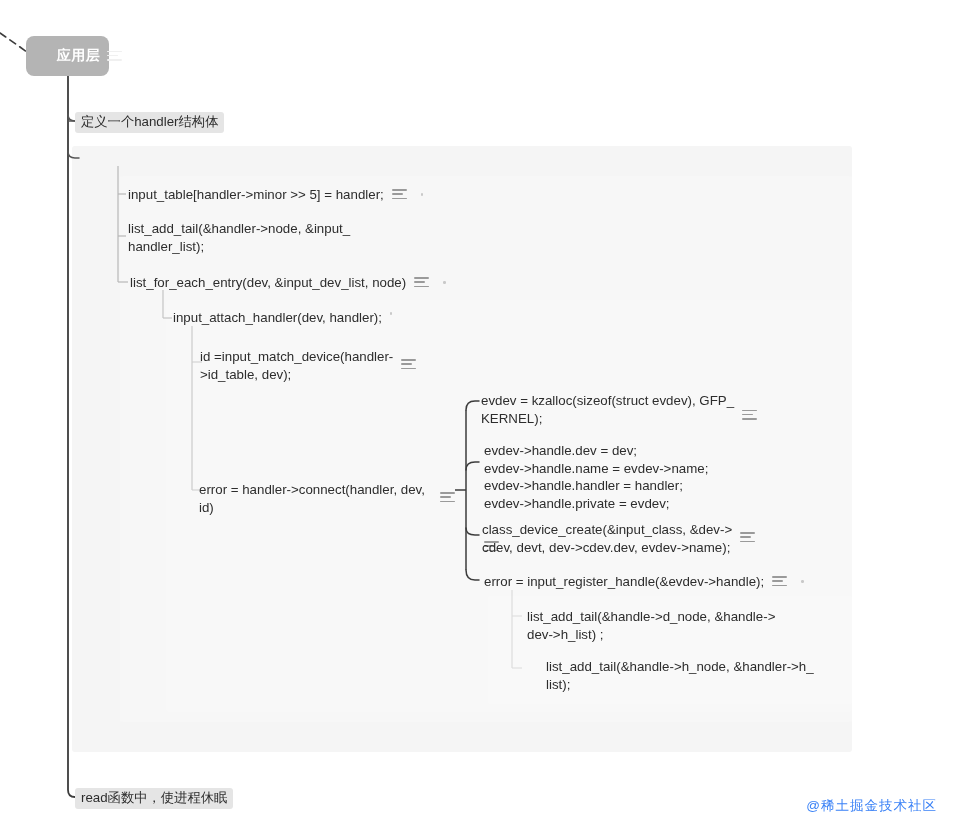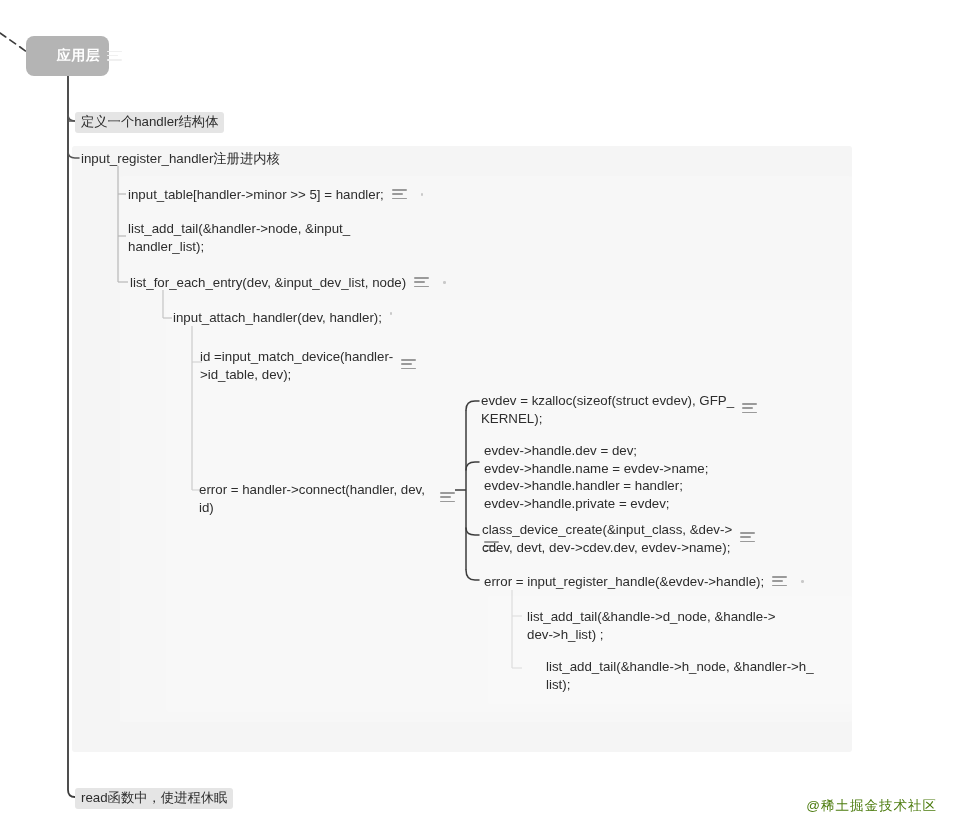--- a/index.html
+++ b/index.html
@@ -114,21 +114,21 @@
     border-radius: 3px;
     padding: 1px 6px 2px 6px;
     margin: -1px -6px -2px -6px;
   }
 
   
   .watermark {
     position: absolute;
     right: 18px;
     bottom: 18px;
-    color: #4d7c0f;
+    color: #3b82f6;
     font-size: 13.5px;
     letter-spacing: 1px;
     user-select: none;
   }
 </style>
 </head>
 <body>
 
 <div id="canvas">
 
@@ -176,23 +176,20 @@
       <i></i>
         <i></i>
         <i></i>
     </span>
   </div>
 
   <div class="topic" style="left:81px; top:113px;">
     <span class="txt hl">定义一个handler结构体</span>
   </div>
 
-  <div class="topic" style="left:81px; top:150px;">
-    <span class="txt">input_register_handler注册进内核</span>
-  </div>
 
   <div class="topic" style="left:128px; top:186px;">
     <span class="txt">input_table[handler-&gt;minor &gt;&gt; 5] = handler;</span>
     <span class="ico-wrap">
       <span class="note-icon">
         <i></i><i></i><i></i>
       </span>
       <span class="dot"></span>
     </span>
   </div>
@@ -232,21 +229,21 @@
   <div class="topic" style="left:199px; top:481px;gap:15px;">
     <span class="txt">error = handler-&gt;connect(handler, dev,
 id)</span>
     <span class="ico-wrap" style="margin-top:11px;">
       <span class="note-icon">
         <i></i><i></i><i></i>
       </span>
     </span>
   </div>
 
-  <div class="topic" style="left:481px; top:392px;">
+  <div class="topic" style="left:481px; top:392px;align-items:center;">
     <span class="txt">evdev = kzalloc(sizeof(struct evdev), GFP_
 KERNEL);</span>
     <span class="ico-wrap" style="margin-top:11px;">
       <span class="note-icon">
         <i></i><i></i><i></i>
       </span>
     </span>
   </div>
 
   <div class="topic" style="left:484px; top:442px;flex-direction:column;">

